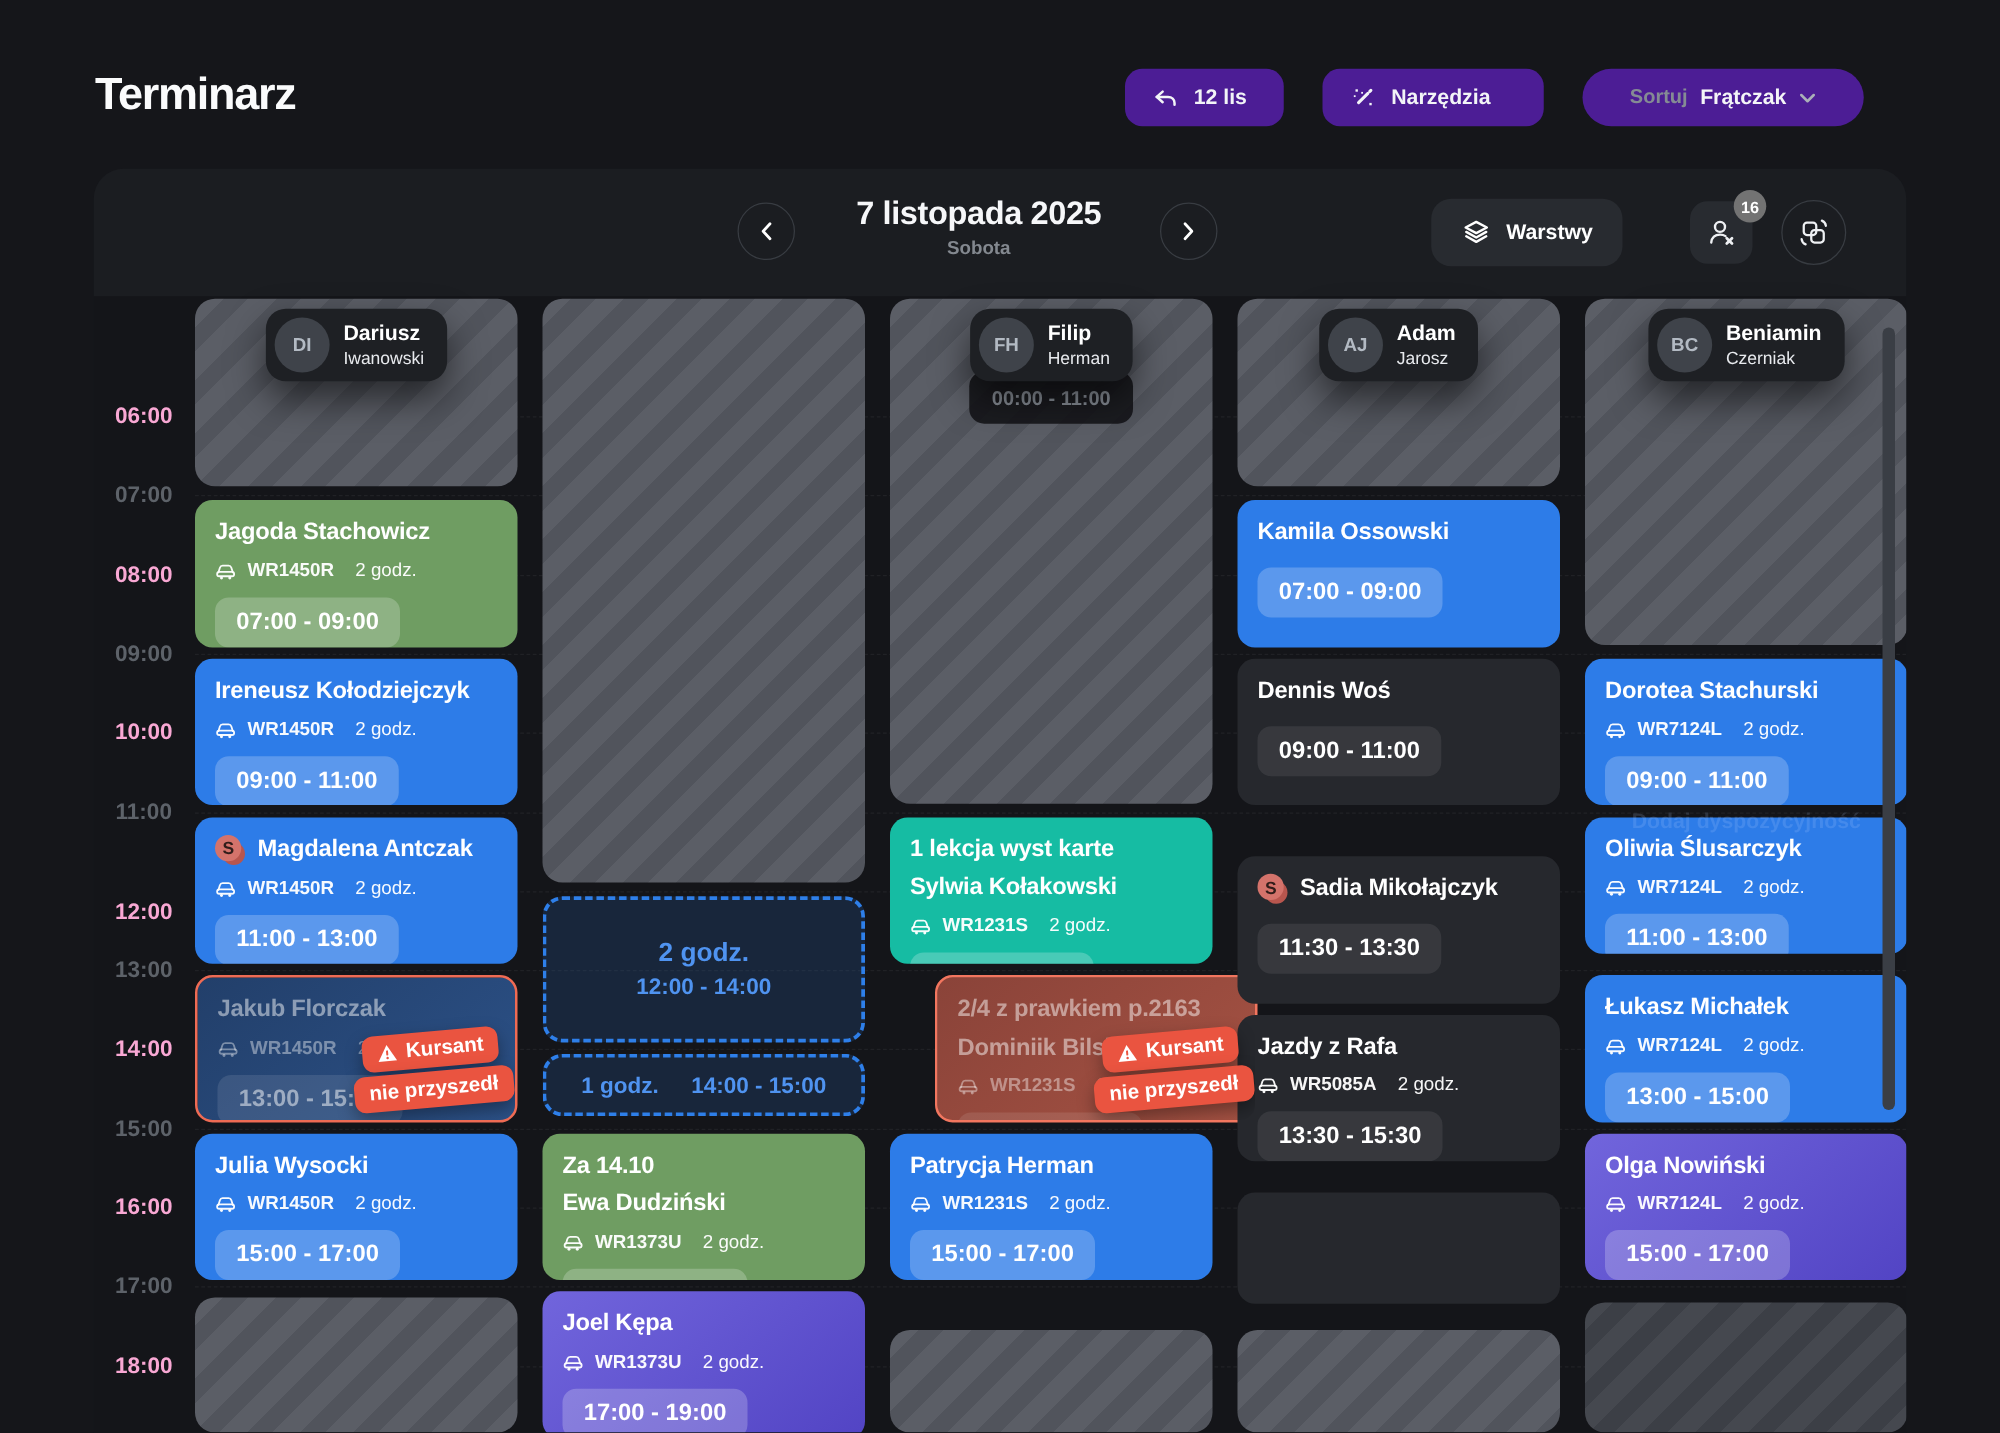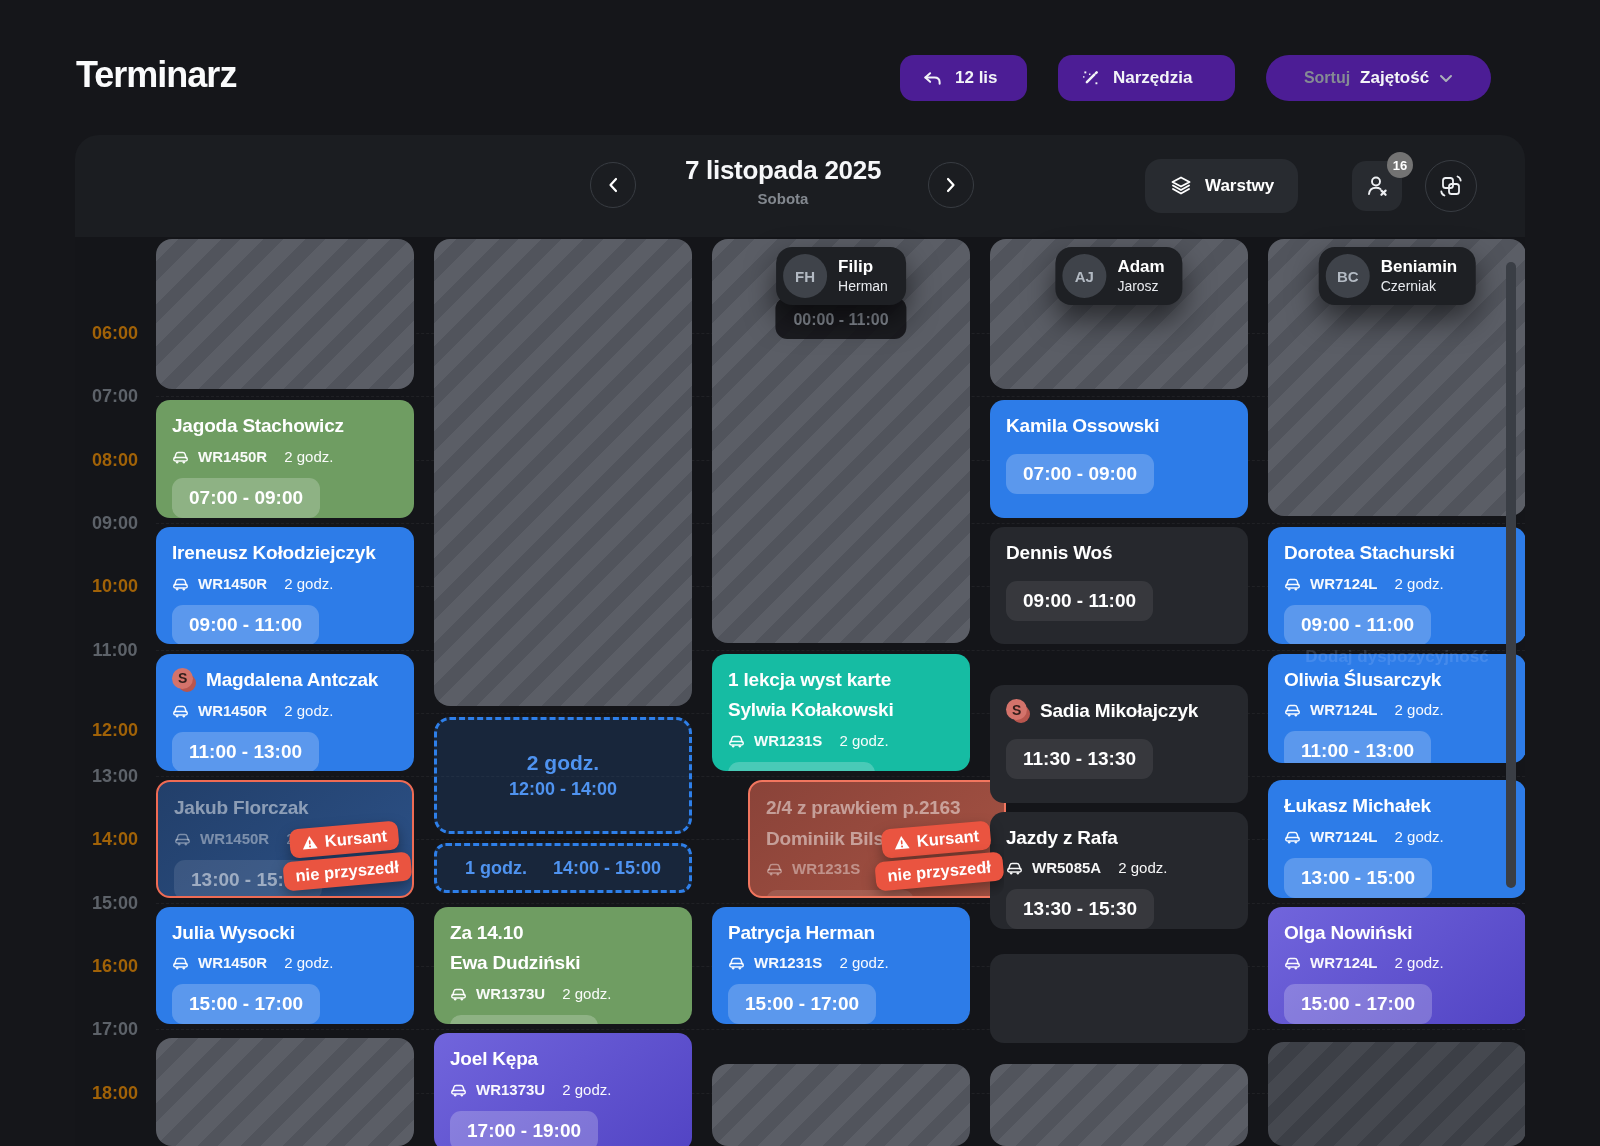--- a/index.html
+++ b/index.html
@@ -38,21 +38,21 @@
     display:flex;align-items:center;justify-content:center;cursor:pointer}
   .red-badge{position:absolute;top:-9px;right:-11px;min-width:26px;height:26px;border-radius:13px;background:#737373;
     font-size:13px;font-weight:800;color:#fff;display:flex;align-items:center;justify-content:center;padding:0 4px;box-sizing:border-box}
   .sync-btn{position:absolute;left:1350px;top:25px;width:52px;height:52px;border:1.5px solid #383c42;border-radius:50%;
     display:flex;align-items:center;justify-content:center;cursor:pointer;box-sizing:border-box}
 
   
   #board{position:absolute;left:0;top:102px;width:1450px;height:909px;background:#141519}
   .tlabel{position:absolute;left:0;width:80px;text-align:center;transform:translateY(-50%);
     font-size:18px;font-weight:700;white-space:nowrap}
-  .tlabel.bright{color:#a16207}
+  .tlabel.bright{color:#f9a8d4}
   .tlabel.dim{color:#5d6269}
   .hline{position:absolute;left:81px;right:0;border-top:1px dashed rgba(255,255,255,0.055)}
   .col{position:absolute;top:0;width:258px;height:909px}
 
   .hatch{position:absolute;left:0;width:258px;border-radius:16px;
     background:repeating-linear-gradient(135deg,#5b5e66 0 16px,#51545c 16px 30px)}
   .hatch.dim{background:repeating-linear-gradient(135deg,#45484f 0 16px,#3c3f46 16px 30px)}
 
   .unavail-label{position:absolute;left:50%;transform:translateX(-50%);top:60px;background:rgba(16,17,20,0.85);
     border-radius:12px;padding:10px 18px;text-align:center;z-index:4;white-space:nowrap}
@@ -139,21 +139,21 @@
         <rect x="9.4" y="5.8" width="1.5" height="1.5" fill="#f2f4f7"></rect>
         <rect x="3.2" y="8.6" width="1.5" height="1.5" fill="#f2f4f7"></rect>
         <rect x="16.2" y="15" width="2" height="2" fill="#f2f4f7"></rect>
       </svg>
   </span>
   <span>Narzędzia</span>
 </div>
 
 <div class="tb-btn" id="btn-sort">
   <span class="sort-l">Sortuj</span>
-  <span class="sort-v">Zajętość</span>
+  <span class="sort-v">Frątczak</span>
   <span class="icn">
     <svg width="14" height="9" viewBox="0 0 14 9" fill="none" stroke="#aab0b8" stroke-width="2" stroke-linecap="round" stroke-linejoin="round">
         <path d="M2 2l5 5 5-5"></path>
       </svg>
   </span>
 </div>
 
 <div class="panel">
   <div class="nav-btn" id="nav-prev">
     <span class="icn">
@@ -317,28 +317,35 @@
               <svg width="17" height="15" viewBox="0 0 20 17" fill="none">
                 <path d="M3.2 10.2 4.6 5.8C5 4.5 5.9 3.8 7.2 3.8h5.6c1.3 0 2.2.7 2.6 2l1.4 4.4" stroke="currentColor" stroke-width="1.7" stroke-linecap="round"></path>
                 <rect x="2" y="9.6" width="16" height="4.2" rx="2" stroke="currentColor" stroke-width="1.7"></rect>
                 <circle cx="6.1" cy="15.4" r="1.4" fill="currentColor"></circle>
                 <circle cx="13.9" cy="15.4" r="1.4" fill="currentColor"></circle>
               </svg>
             </span>
             <span class="code">WR1450R</span>
             <span class="dur">2 godz.</span>
           </div><div class="pill">15:00 - 17:00</div></div>
+        <div class="chip">
+          <div class="av">DI</div>
+          <div>
+            <div class="n1">Dariusz</div>
+            <div class="n2">Iwanowski</div>
+          </div>
+        </div>
       </div>
       <div class="col" style="left: 359px;">
         <div class="hatch" style="top: 2px; height: 466.8px;"></div>
         <div class="proposal stacked" style="top: 479.8px; height: 117.6px;">
           <span class="p-dur">2 godz.</span>
           <span class="p-time">12:00 - 14:00</span>
         </div>
-        <div class="proposal inline" style="top: 606.4px; height: 50px; border-radius: 12px;">
+        <div class="proposal inline" style="top: 606.4px; height: 50px;">
           <span class="p-dur">1 godz.</span>
           <span class="p-time">14:00 - 15:00</span>
         </div>
         <div class="card c-green" style="top: 669.7px; height: 117.6px;"><div class="ev-title">
             <span>Za 14.10</span>
           </div><div class="ev-title">
             <span>Ewa Dudziński</span>
           </div><div class="meta">
             <span class="icn">
               <svg width="17" height="15" viewBox="0 0 20 17" fill="none">

